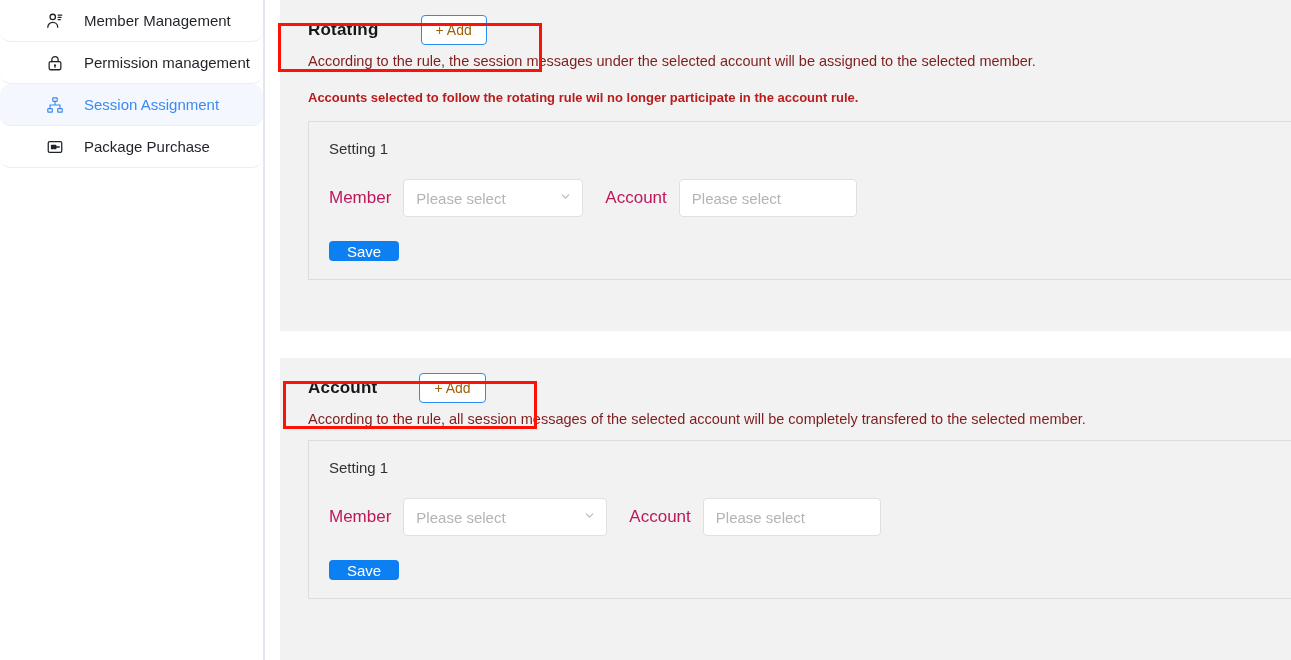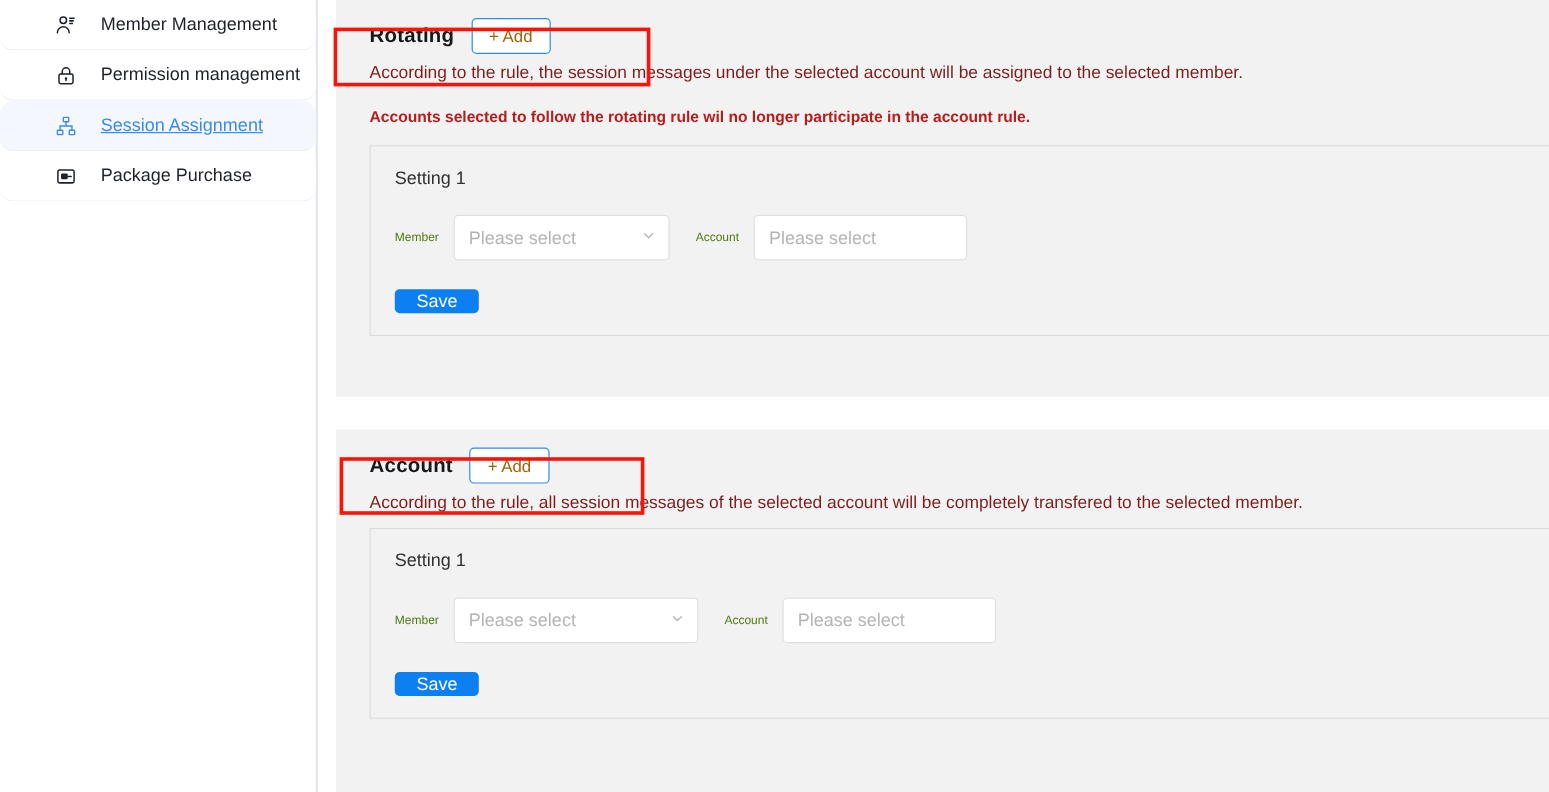--- a/index.html
+++ b/index.html
@@ -41,21 +41,20 @@
     border-bottom: 1px solid #eceef3;
     color: #1f2329;
     font-size: 15px;
     cursor: pointer;
     background: #ffffff;
     border-radius: 11px;
   }
   .side-item.active {
     background: #f4f8fe;
     color: #3a8af0;
-    text-decoration: underline;
   }
   .side-icon {
     width: 18px;
     height: 18px;
     margin-right: 20px;
     display: flex;
     align-items: center;
     justify-content: center;
     flex: 0 0 auto;
   }
@@ -81,20 +80,21 @@
   .panel-gap { height: 27px; background: #ffffff; }
   .panel-account {
     height: 302px;
   }
 
   .sec-head {
     display: flex;
     align-items: center;
     padding-left: 28px;
     height: 36px;
+    gap: 28px;
   }
   .sec-title {
     font-size: 17px;
     font-weight: bold;
     color: #16181c;
     letter-spacing: .2px;
   }
   .add-btn {
     margin-left: 14px;
     border: 1px solid #2b8cf0;
@@ -139,22 +139,22 @@
   .card-title {
     font-size: 15px;
     color: #303133;
     margin-bottom: 22px;
   }
   .form-row {
     display: flex;
     align-items: center;
   }
   .form-label {
-    font-size: 10px;
-    color: #4d7c0f;
+    font-size: 17px;
+    color: #be185d;
     margin-right: 12px;
     white-space: nowrap;
   }
   .select-box {
     position: relative;
     width: 180px;
     height: 38px;
     background: #ffffff;
     border: 1px solid #e0e0e0;
     border-radius: 4px;

